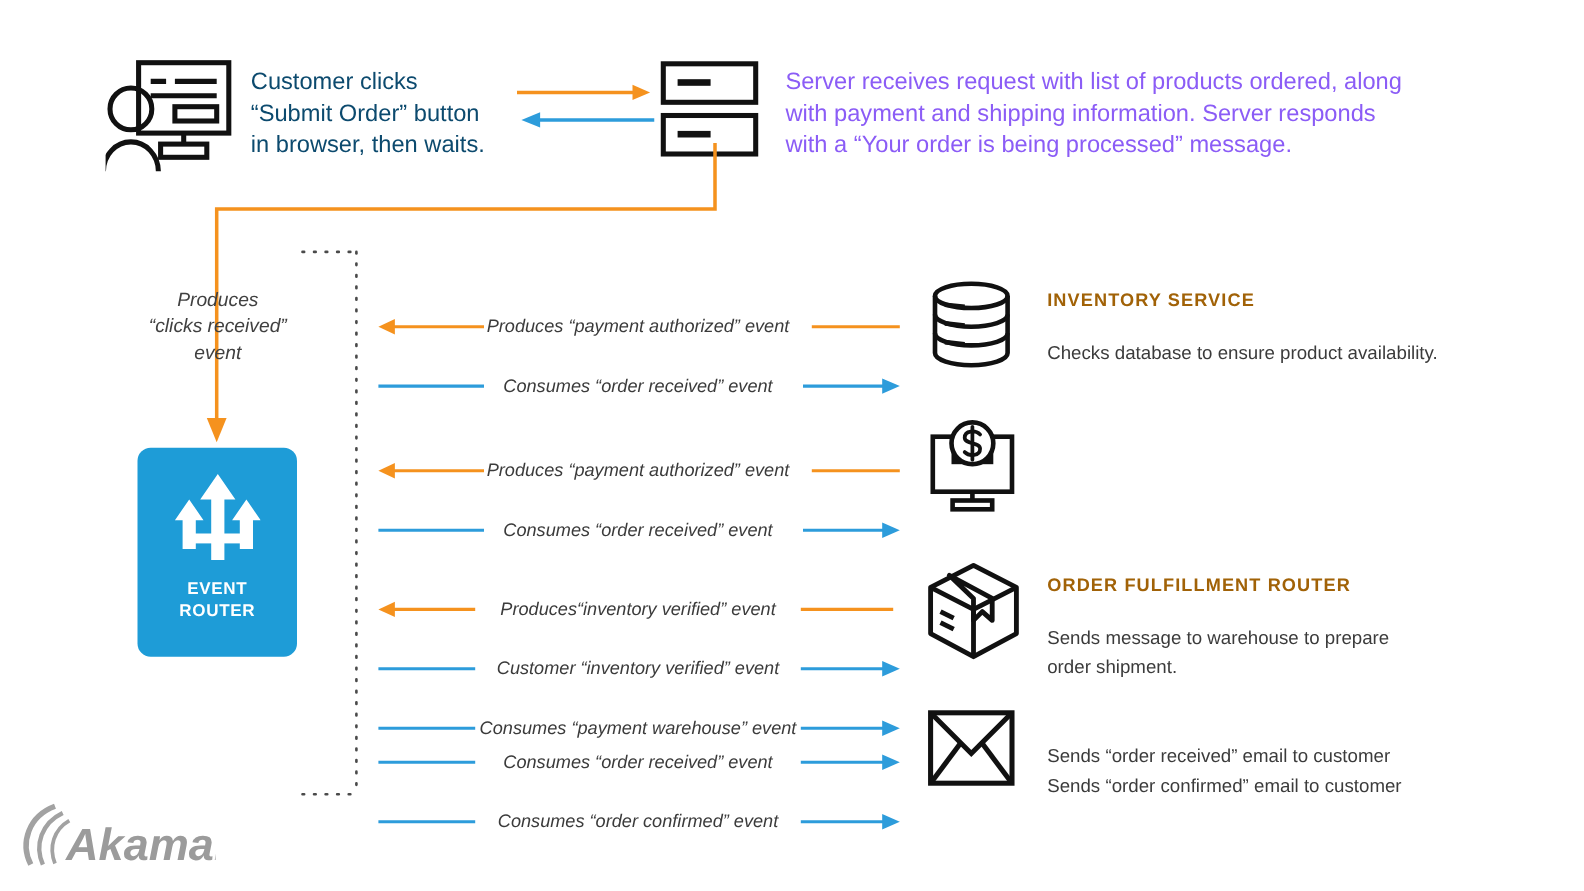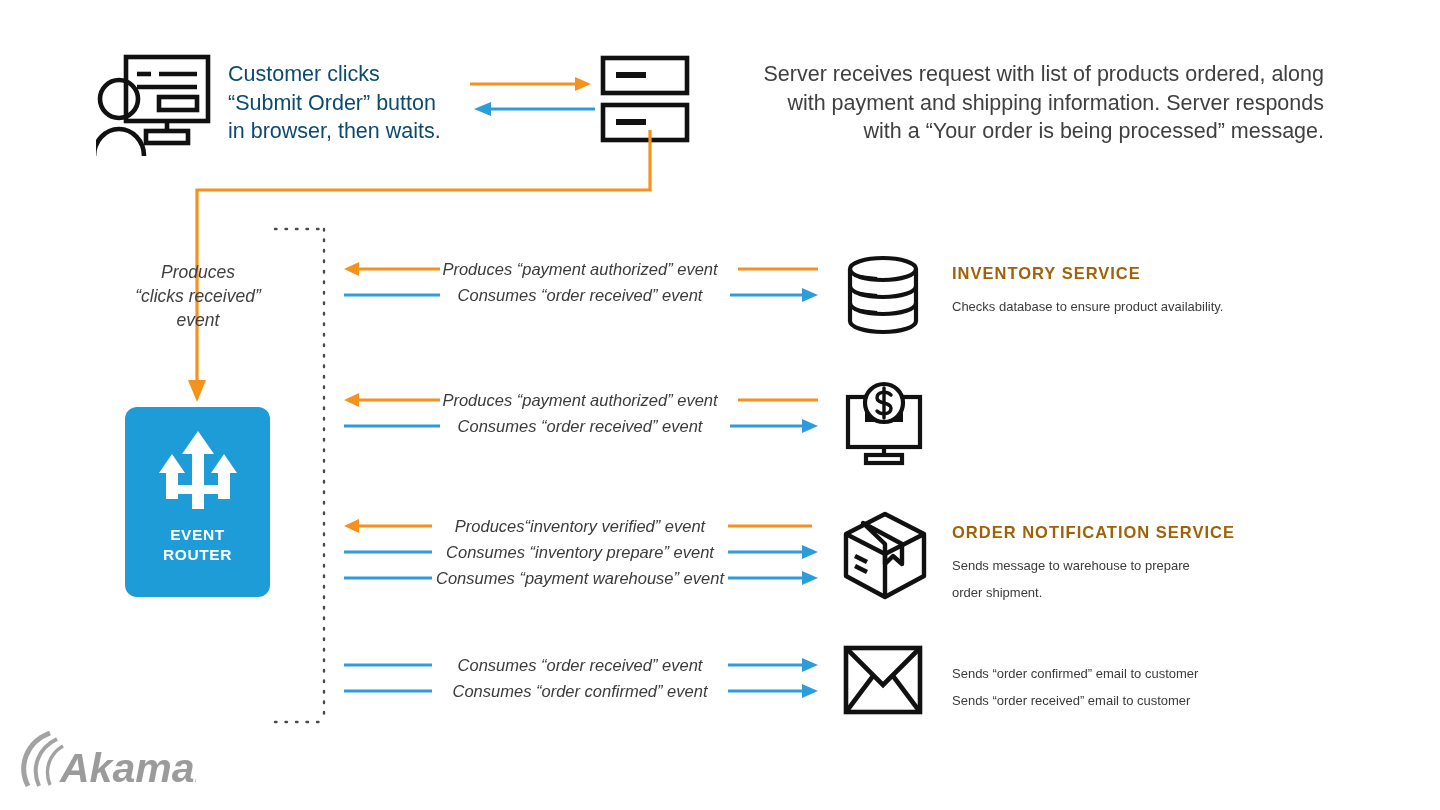--- a/index.html
+++ b/index.html
@@ -18,21 +18,21 @@
   #customer-icon{left:96px;top:52px;width:116px;height:104px;}
   #server-icon{left:600px;top:55px;width:90px;height:88px;}
 
   #customer-text{
     left:228px;top:60px;width:360px;
     font-size:21.5px;line-height:28.5px;color:#0c4a6e;
     letter-spacing:0px;
   }
   #server-text{
     left:714px;top:60px;width:610px;
-    font-size:21.5px;line-height:28.5px;color:#404040;text-align:right;
+    font-size:21.5px;line-height:28.5px;color:#8b5cf6;
   }
 
   #exchange-arrows{left:470px;top:70px;width:125px;height:50px;}
 
   
   #elbow{left:180px;top:130px;width:490px;height:290px;}
 
   
   #produces-label{
     left:118px;top:260px;width:160px;
@@ -55,38 +55,38 @@
     color:#ffffff;font-weight:bold;
     font-size:15.5px;line-height:20px;
     letter-spacing:.6px;text-align:center;
   }
 
   
   #dotted-bus{left:272px;top:226px;width:60px;height:500px;}
 
   
   .svc-flows{position:absolute;left:340px;width:480px;}
-  .flow-row{position:relative;height:26px;}
+  .flow-row{position:relative;height:26px;margin-top:28px;}
   .flow-label{
     position:absolute;left:0;top:0;width:480px;
     text-align:center;
     font-style:italic;font-size:16.5px;line-height:26px;
     color:#3b3b3b;white-space:nowrap;
   }
   .flow-svg{position:absolute;left:0;top:0;width:480px;height:26px;}
 
   .svc-icon{position:absolute;}
   .svc-text{position:absolute;left:952px;width:450px;}
   .svc-title{
     font-size:16.5px;font-weight:bold;letter-spacing:1.0px;
     color:#a16207;line-height:22px;
   }
   .svc-desc{
-    margin-top:9px;
-    font-size:13px;line-height:27px;color:#3b3b3b;
+    margin-top:23px;
+    font-size:17px;line-height:27px;color:#3b3b3b;
   }
 
   
   #akamai-logo{left:16px;top:728px;width:180px;height:66px;}
 </style>
 </head>
 <body>
 
 <div class="stage">
 
@@ -266,21 +266,21 @@
         <line x1="388" y1="13" x2="472" y2="13" stroke="#F5921E" stroke-width="2.8"></line>
       </svg>
       <div class="flow-label">Produces“inventory verified” event</div>
     </div>
     <div class="flow-row">
       <svg class="flow-svg" viewBox="0 0 480 26">
         <line x1="4" y1="13" x2="92" y2="13" stroke="#2D9CDB" stroke-width="2.8"></line>
         <line x1="388" y1="13" x2="464" y2="13" stroke="#2D9CDB" stroke-width="2.8"></line>
         <polygon points="462,6 478,13 462,20" fill="#2D9CDB"></polygon>
       </svg>
-      <div class="flow-label">Consumes “inventory prepare” event</div>
+      <div class="flow-label">Customer “inventory verified” event</div>
     </div>
     <div class="flow-row">
       <svg class="flow-svg" viewBox="0 0 480 26">
         <line x1="4" y1="13" x2="92" y2="13" stroke="#2D9CDB" stroke-width="2.8"></line>
         <line x1="388" y1="13" x2="464" y2="13" stroke="#2D9CDB" stroke-width="2.8"></line>
         <polygon points="462,6 478,13 462,20" fill="#2D9CDB"></polygon>
       </svg>
       <div class="flow-label">Consumes “payment warehouse” event</div>
     </div>
   </div>
@@ -290,21 +290,21 @@
         <path d="M44 5 L83 25 L83 67 L44 88 L5 67 L5 25 Z"></path>
         <path d="M5 25 L44 45 L83 25"></path>
         <line x1="44" y1="45" x2="44" y2="88"></line>
         <path d="M22 14 L61 35 L61 55 L52 47 L44 55 L44 35 Z"></path>
         <line x1="14" y1="47" x2="26" y2="53"></line>
         <line x1="14" y1="57" x2="26" y2="63"></line>
       </g>
     </svg>
   </div>
   <div class="svc-text" style="top:521px;">
-    <div class="svc-title">ORDER NOTIFICATION SERVICE</div>
+    <div class="svc-title">ORDER FULFILLMENT ROUTER</div>
     <div class="svc-desc">
       <div>Sends message to warehouse to prepare</div>
       <div>order shipment.</div>
     </div>
   </div>
 
   <div class="svc-flows" style="top:652px;">
     <div class="flow-row">
       <svg class="flow-svg" viewBox="0 0 480 26">
         <line x1="4" y1="13" x2="92" y2="13" stroke="#2D9CDB" stroke-width="2.8"></line>
@@ -325,22 +325,22 @@
   <div class="svc-icon" style="left:843px;top:645px;">
     <svg viewBox="0 0 80 70" width="80" height="70">
       <rect x="3" y="3" width="74" height="64" fill="none" stroke="#111111" stroke-width="4.6"></rect>
       <path d="M3 3 L40 40 L77 3" fill="none" stroke="#111111" stroke-width="4.6"></path>
       <path d="M3 67 L30 31" fill="none" stroke="#111111" stroke-width="4.6"></path>
       <path d="M77 67 L50 31" fill="none" stroke="#111111" stroke-width="4.6"></path>
     </svg>
   </div>
   <div class="svc-text" style="top:651px;">
     <div class="svc-desc">
+      <div>Sends “order received” email to customer</div>
       <div>Sends “order confirmed” email to customer</div>
-      <div>Sends “order received” email to customer</div>
     </div>
   </div>
 
   <div class="abs" id="akamai-logo">
     <svg viewBox="0 0 180 66" width="180" height="66">
       <g fill="none" stroke="#A2A2A2">
         <path d="M34 5 C 10 14, 2 38, 12 58" stroke-width="5"></path>
         <path d="M41 11 C 22 20, 15 40, 23 58" stroke-width="4"></path>
         <path d="M47 18 C 33 26, 28 42, 34 57" stroke-width="3.4"></path>
       </g>

